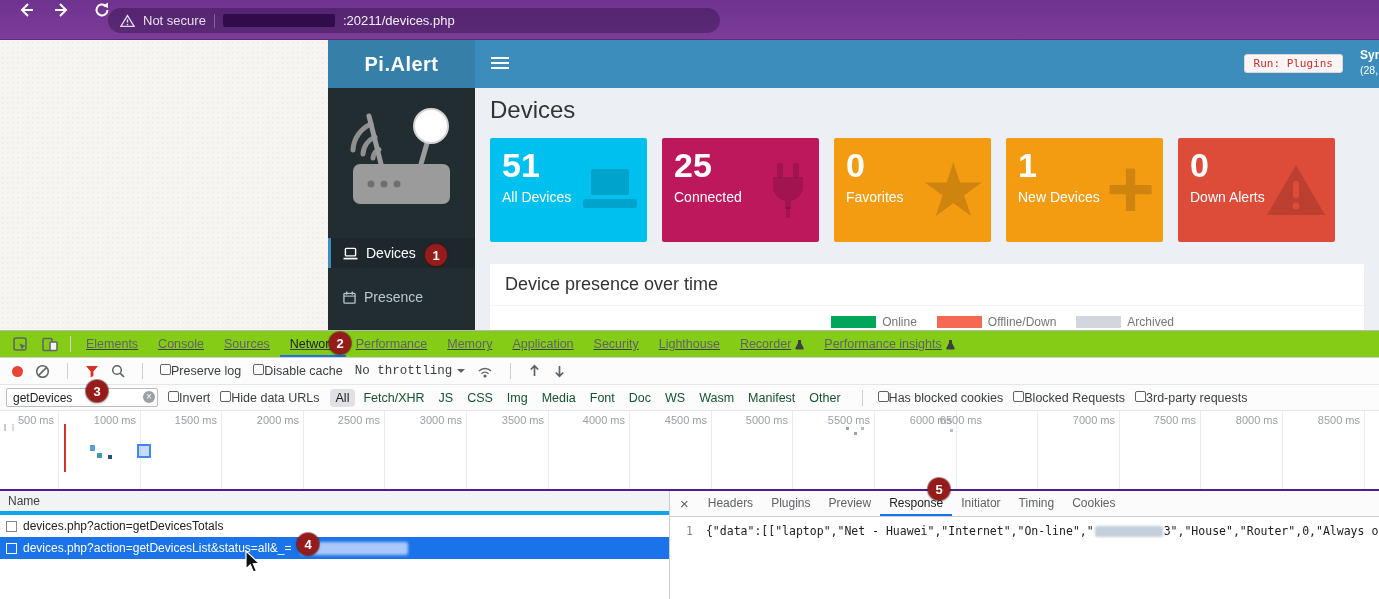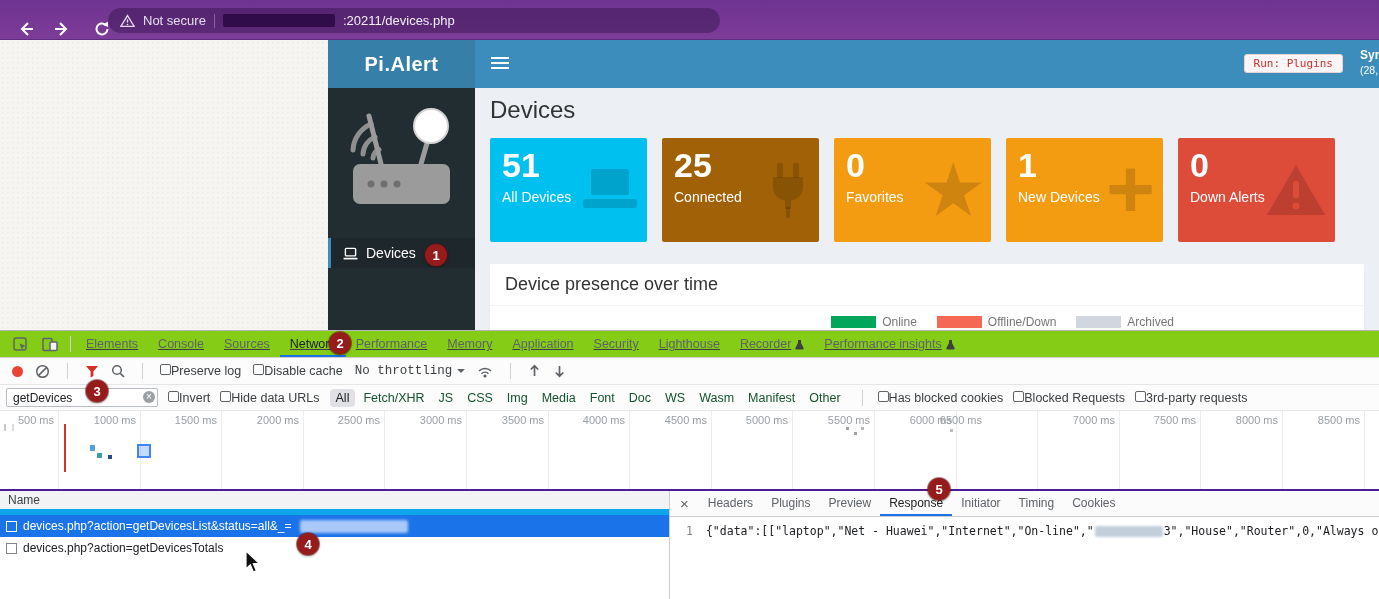--- a/index.html
+++ b/index.html
@@ -2,21 +2,21 @@
 <html><head>
 <meta charset="utf-8">
 <style>
   * { margin:0; padding:0; box-sizing:border-box; }
   body { font-family:"Liberation Sans", sans-serif; background:#e0e0e0; }
   .screen { position:relative; width:1379px; height:599px; overflow:hidden; background:#fff; }
 
   
   .browser-bar { position:absolute; left:0; top:0; width:1379px; height:40px;
     background:linear-gradient(#6e3390,#7c3d98); border-bottom:1px solid #5e2b7e;
-    display:flex; align-items:flex-end; }
+    display:flex; align-items:flex-start; }
   .nav-ic { width:20px; height:20px; margin-left:16px; flex:0 0 auto; cursor:pointer; }
   .omnibox { position:absolute; left:108px; top:8px; width:612px; height:25px; border-radius:13px;
     background:rgba(20,0,40,0.30); display:flex; align-items:center; padding:0 12px; gap:8px;
     color:#e7ddf0; font-size:13px; }
   .omni-sep { width:1px; height:14px; background:rgba(255,255,255,0.28); }
   .url-redact { width:112px; height:13px; background:#300d4a; border-radius:2px; filter:blur(0.6px); }
   .url-text { color:#f4effa; white-space:nowrap; }
 
   
   .page-bg { position:absolute; left:0; top:40px; width:328px; height:290px; background:#f6f5f1;
@@ -88,21 +88,21 @@
   .pill.selected { background:#dfe1e5; color:#202124; }
 
   .dt-timeline { position:relative; height:80px; background:#fff; border-bottom:2px solid #4c1d95; overflow:hidden; cursor:text; }
   .tl-grid { position:absolute; top:0; bottom:0; width:1px; background:#ececec; }
   .tl-label { position:absolute; top:3px; transform:translateX(-100%); padding-right:4px;
     font-size:11px; color:#9aa0a6; white-space:nowrap; }
   .mk { position:absolute; }
 
   .dt-bottom { display:flex; height:109px; }
   .req-pane { width:670px; border-right:1px solid #cacdd1; background:#fff; }
-  .req-head { height:24px; background:#f1f3f4; border-bottom:6px solid #0ea5e9;
+  .req-head { height:24px; background:#f1f3f4; border-bottom:4px solid #0ea5e9;
     display:flex; align-items:center; padding-left:8px; font-size:12px; color:#3c4043; cursor:pointer; }
   .req-row { height:22px; display:flex; align-items:center; gap:6px; padding-left:6px;
     font-size:12px; color:#202124; cursor:pointer; white-space:nowrap; overflow:hidden; }
   .req-row.selected { background:#1a73e8; color:#fff; }
   .req-icon { flex:0 0 auto; width:11px; height:11px; border:1.3px solid #80868b; }
   .req-row.selected .req-icon { border-color:#fff; }
   .row-redact { display:inline-block; width:108px; height:13px; background:#aac9fa;
     border-radius:2px; filter:blur(1.5px); margin-left:2px; flex:0 0 auto; }
 
   .detail-pane { flex:1; min-width:0; display:flex; flex-direction:column; background:#fff; }
@@ -184,34 +184,43 @@
       <circle cx="58" cy="86" r="3.5" fill="#6f6f6f"></circle>
       <circle cx="92" cy="28" r="17" fill="#ffffff" stroke="#d4d4d4" stroke-width="2"></circle>
     </svg>
     <div class="side-item active">
       <svg width="15" height="13" viewBox="0 0 16 14">
         <rect x="2.5" y="1.5" width="11" height="8" rx="1" fill="none" stroke="#fff" stroke-width="1.5"></rect>
         <path d="M0.5 12.5 h15" stroke="#fff" stroke-width="1.8"></path>
       </svg>
       <span>Devices</span>
     </div>
+    <div class="side-item normal">
+      <svg width="13" height="13" viewBox="0 0 14 14">
+        <rect x="1" y="2.5" width="12" height="10.5" rx="1" fill="none" stroke="#b8c7ce" stroke-width="1.4"></rect>
+        <line x1="4" y1="0.5" x2="4" y2="4" stroke="#b8c7ce" stroke-width="1.4"></line>
+        <line x1="10" y1="0.5" x2="10" y2="4" stroke="#b8c7ce" stroke-width="1.4"></line>
+        <line x1="1" y1="5.5" x2="13" y2="5.5" stroke="#b8c7ce" stroke-width="1.2"></line>
+      </svg>
+      <span>Presence</span>
+    </div>
   </div>
 
   <div class="app-content">
     <h1 class="page-title">Devices</h1>
     <div class="cards">
       <div class="card" style="background: rgb(0, 192, 239);">
         <div class="card-val">51</div>
         <div class="card-label">All Devices</div>
         <svg class="card-icon" width="58" height="46" viewBox="0 0 58 46">
           <rect x="10" y="2" width="38" height="26" rx="2" fill="currentColor"></rect>
           <rect x="2" y="32" width="54" height="9" rx="2" fill="currentColor"></rect>
         </svg>
       </div>
-      <div class="card" style="background: #a16207;">
+      <div class="card" style="background: #be185d;">
         <div class="card-val">25</div>
         <div class="card-label">Connected</div>
         <svg class="card-icon" width="46" height="58" viewBox="0 0 46 58">
           <rect x="12" y="2" width="6" height="15" rx="2" fill="currentColor"></rect>
           <rect x="28" y="2" width="6" height="15" rx="2" fill="currentColor"></rect>
           <path d="M8 16 h30 v12 a15 15 0 0 1 -12 12 v8 h-6 v-8 a15 15 0 0 1 -12 -12 z" fill="currentColor"></path>
           <rect x="21" y="46" width="4" height="11" fill="currentColor"></rect>
         </svg>
       </div>
       <div class="card" style="background: rgb(243, 156, 18);">
@@ -438,28 +447,28 @@
       <div class="mk" style="left:137px; top:33px; width:14px; height:14px; background:rgba(66,133,244,.3); border:2px solid #4285f4;"></div>
       <div class="mk" style="left:846px; top:16px; width:3px; height:3px; background:#9aa0a6;"></div>
       <div class="mk" style="left:854px; top:21px; width:3px; height:3px; background:#9aa0a6;"></div>
       <div class="mk" style="left:861px; top:16px; width:3px; height:3px; background:#b9bdc1;"></div>
       <div class="mk" style="left:950px; top:18px; width:3px; height:3px; background:#b9bdc1;"></div>
     </div>
 
     <div class="dt-bottom">
       <div class="req-pane">
         <div class="req-head">Name</div>
+        <div class="req-row">
+          <span class="req-icon"></span>
+          <span>devices.php?action=getDevicesTotals</span>
+        </div>
         <div class="req-row selected">
           <span class="req-icon"></span>
           <span>devices.php?action=getDevicesList&amp;status=all&amp;_=</span>
           <span class="row-redact"></span>
-        </div>
-        <div class="req-row">
-          <span class="req-icon"></span>
-          <span>devices.php?action=getDevicesTotals</span>
         </div>
       </div>
       <div class="detail-pane">
         <div class="detail-tabs">
           <span class="close-x">×</span>
           <span class="d-tab">Headers</span>
           <span class="d-tab">Plugins</span>
           <span class="d-tab">Preview</span>
           <span class="d-tab selected">Response</span>
           <span class="d-tab">Initiator</span>

